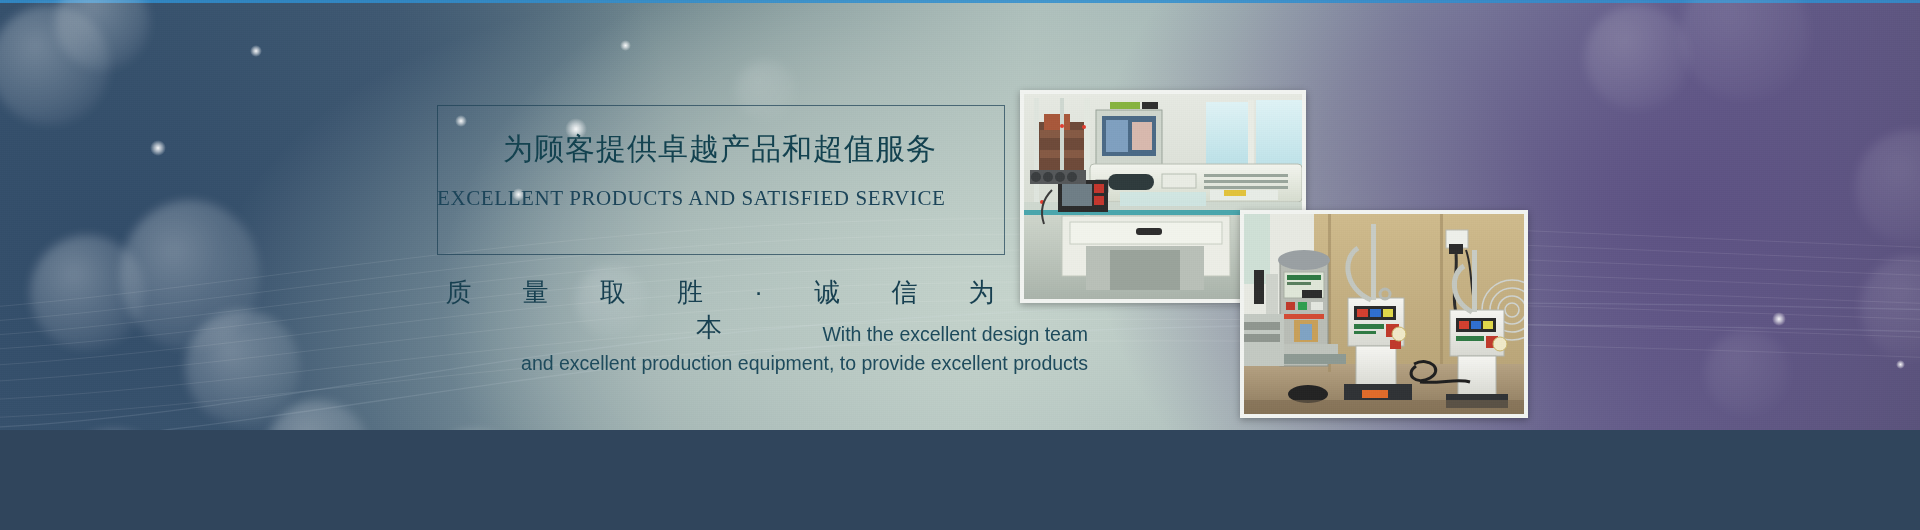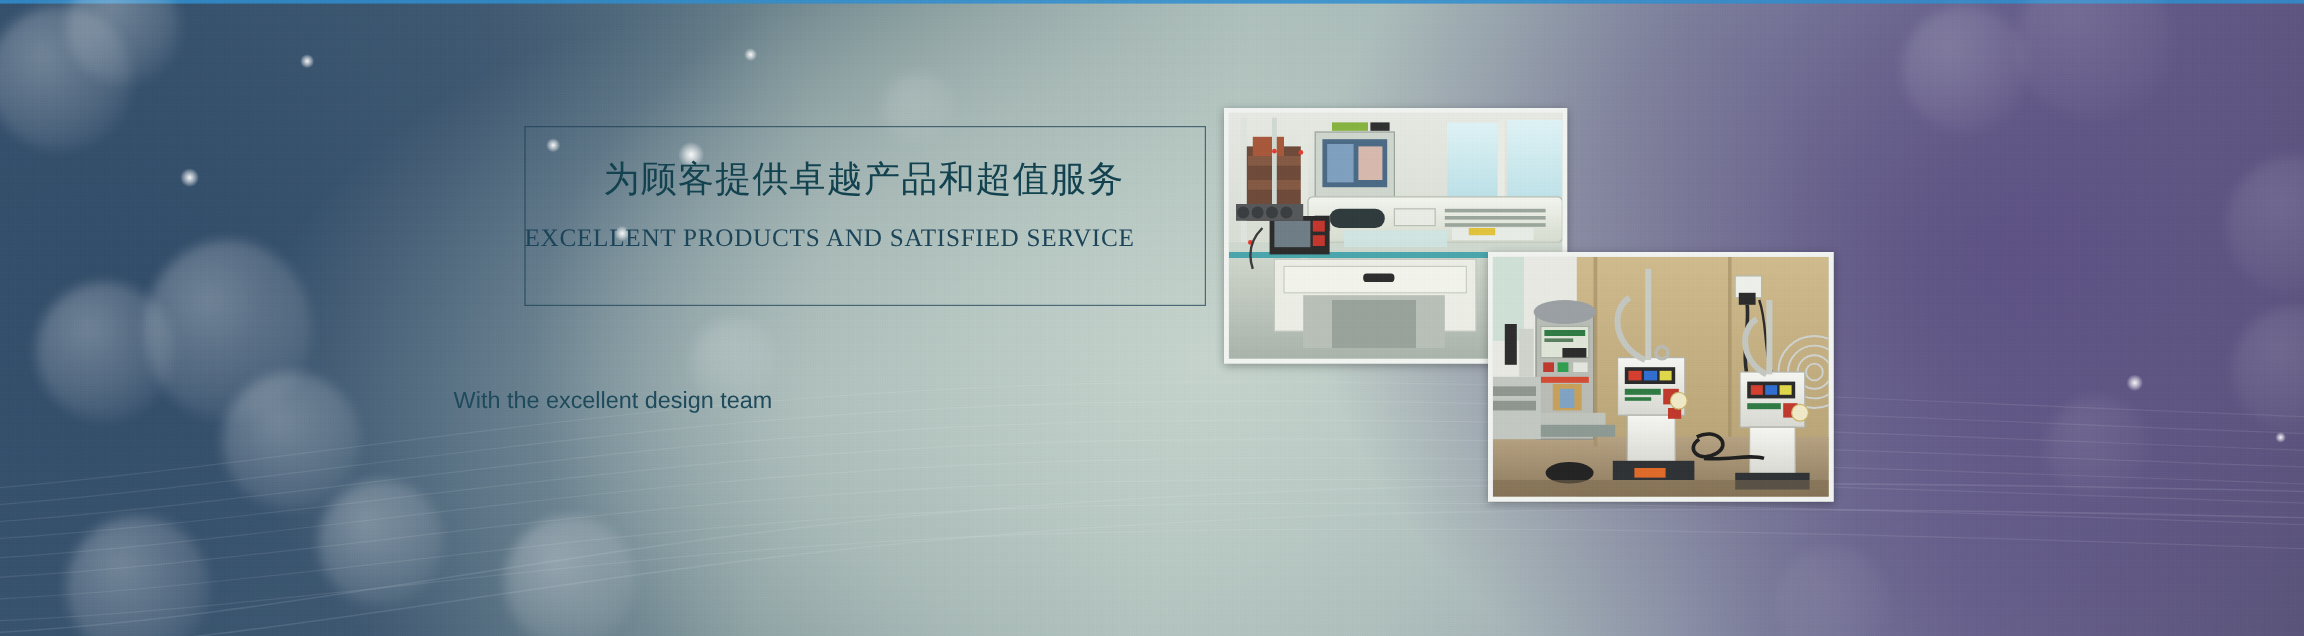--- a/index.html
+++ b/index.html
@@ -2,21 +2,21 @@
 <html><head>
 <meta charset="utf-8">
 <style>
   html,body{margin:0;padding:0;}
   body{
     width:1920px;height:530px;overflow:hidden;
     font-family:"Liberation Sans", sans-serif;
     background:#30455c;
   }
   #banner{
-    position:relative;width:1920px;height:530px;overflow:hidden;
+    position:relative;width:1920px;height:430px;overflow:hidden;
     background:
       
       radial-gradient(ellipse 820px 620px at 1680px 210px, rgba(92,80,130,0.95) 0%, rgba(92,80,130,0.45) 45%, rgba(92,80,130,0) 72%),
       
       radial-gradient(ellipse 760px 520px at 1010px 300px, rgba(200,214,206,0.92) 0%, rgba(188,203,197,0.55) 46%, rgba(170,188,184,0) 75%),
       radial-gradient(ellipse 620px 420px at 700px 330px, rgba(178,196,194,0.70) 0%, rgba(168,187,187,0.25) 55%, rgba(160,180,180,0) 80%),
       
       radial-gradient(ellipse 720px 700px at 120px 250px, rgba(49,76,105,0.98) 0%, rgba(55,82,110,0.60) 50%, rgba(60,88,116,0) 80%),
       linear-gradient(100deg, #35506c 0%, #4a6377 20%, #7d9396 38%, #a8bbb8 52%, #9fb2b4 62%, #8e97ab 74%, #6e6a92 86%, #595476 100%);
   }
@@ -50,21 +50,21 @@
   .en-sub{
     position:absolute;left:437px;top:186px;width:566px;text-align:left;
     font-family:"Liberation Serif", serif;
     font-size:21px;letter-spacing:.6px;color:#1b4459;
   }
   .zh-slogan{
     position:absolute;left:400px;top:275px;width:640px;text-align:center;
     font-size:26px;letter-spacing:22px;color:#163f50;text-indent:22px;
   }
   .en-body{
-    position:absolute;left:378px;top:320px;width:720px;text-align:left;
+    position:absolute;left:368px;top:320px;width:720px;text-align:right;
     font-size:19.5px;line-height:29px;color:#1d4a5c;
   }
 
   
   .photo{position:absolute;background:#cfd9d4;border:4px solid #f2f4f1;box-shadow:0 2px 7px rgba(0,0,0,.30);overflow:hidden;}
   .photo .inner{position:absolute;inset:0;}
   #photo-lab{left:1020px;top:90px;width:278px;height:205px;}
   #photo-press{left:1240px;top:210px;width:280px;height:200px;}
 </style>
 </head>
@@ -117,23 +117,25 @@
       <path d="M-20,238 C220,226 420,176 700,146 C980,116 1300,104 1940,120"></path>
       <path d="M-20,256 C220,244 430,196 720,166 C1010,136 1320,126 1940,142"></path>
     </g>
   </svg>
 
   <div class="frame"></div>
 
   <div class="zh-title">为顾客提供卓越产品和超值服务</div>
   <div class="en-sub">EXCELLENT PRODUCTS AND SATISFIED SERVICE</div>
 
+  <div class="zh-slogan">质 量 取 胜 · 诚 信 为 本</div>
 
   <div class="en-body">
     <div>With the excellent design team</div>
+    <div>and excellent production equipment, to provide excellent products</div>
   </div>
 
   <div class="photo" id="photo-lab">
     <svg class="inner" viewBox="0 0 278 205" preserveAspectRatio="none">
       <defs>
         <linearGradient id="wall" x1="0" y1="0" x2="0" y2="1">
           <stop offset="0" stop-color="#e6e9e2"></stop>
             <stop offset="1" stop-color="#cdd4c9"></stop>
         </linearGradient>
         <linearGradient id="win" x1="0" y1="0" x2="0" y2="1">

